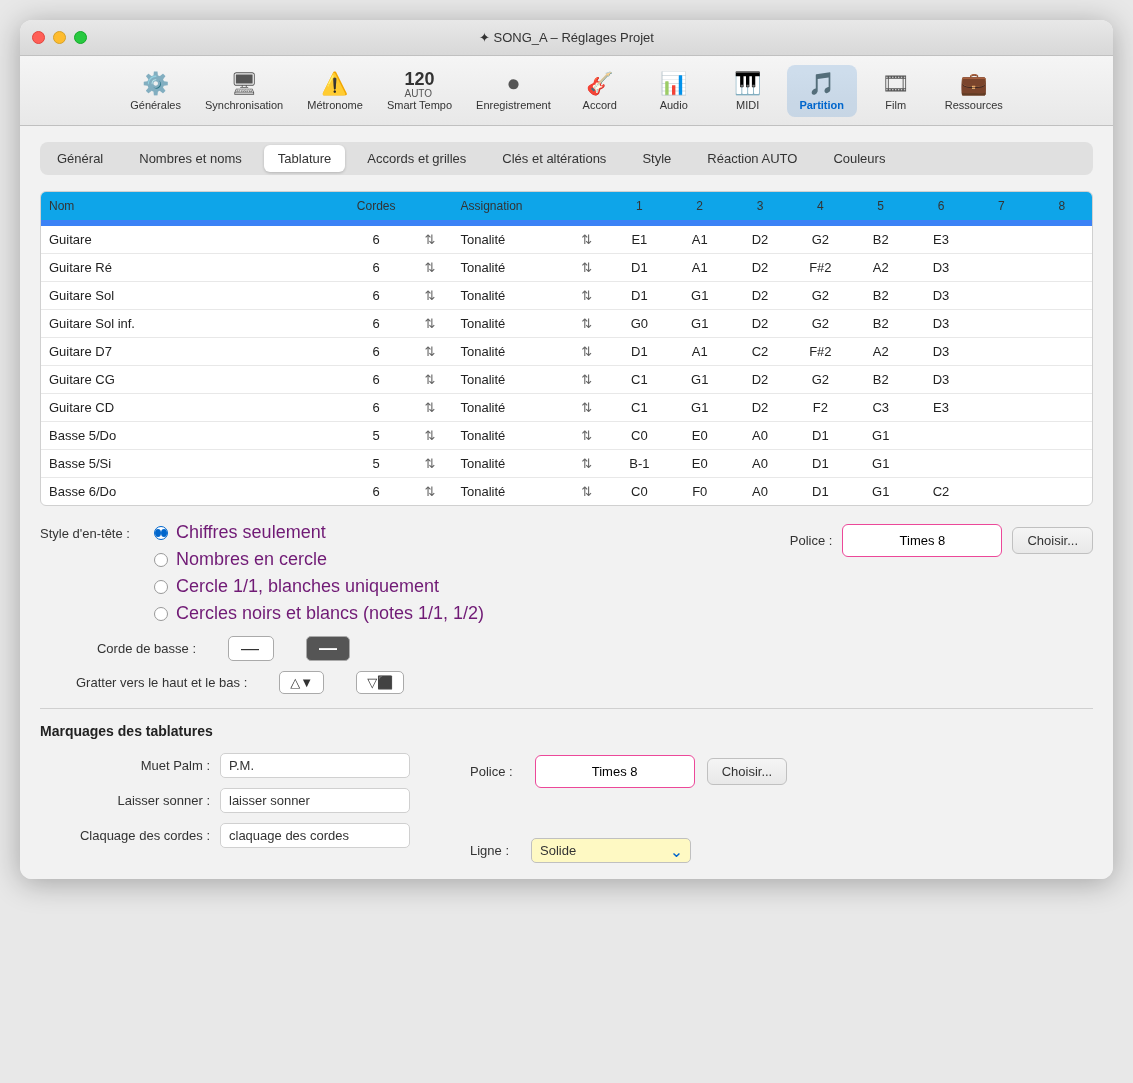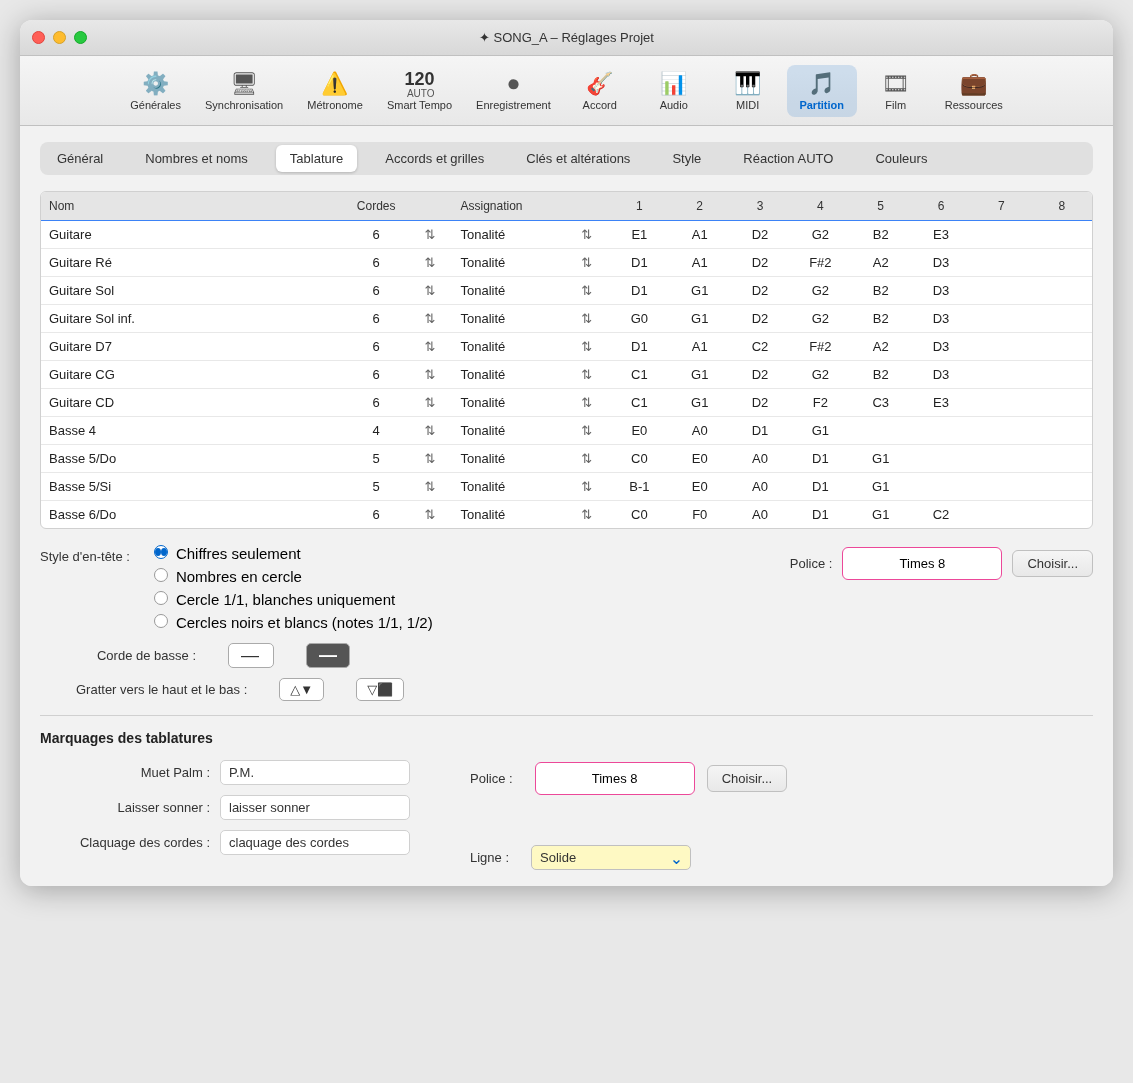--- a/index.html
+++ b/index.html
@@ -103,21 +103,21 @@
     .toolbar-item-smart .toolbar-label {
       font-size: 11px;
       color: #333;
     }
     .content {
       padding: 16px 20px;
       background: #f2f2f2;
     }
     .tabs-row {
       display: flex;
-      gap: 14px;
+      gap: 8px;
       margin-bottom: 16px;
       background: #e0e0e0;
       border-radius: 8px;
       padding: 3px;
     }
     .tab {
       padding: 6px 14px;
       font-size: 13px;
       color: #333;
       border-radius: 6px;
@@ -140,22 +140,22 @@
     .table-scroll {
       max-height: 420px;
       overflow-y: auto;
     }
     table {
       width: 100%;
       border-collapse: collapse;
       font-size: 13px;
     }
     table thead tr {
-      background: #e5e5e5;
-      border-bottom: 1px solid #3b82f6;
+      background: #0ea5e9;
+      border-bottom: 6px solid #3b82f6;
     }
     table thead th {
       padding: 7px 8px;
       text-align: left;
       font-weight: 500;
       color: #333;
       font-size: 12px;
     }
     table tbody tr {
       border-bottom: 1px solid #e8e8e8;
@@ -173,24 +173,24 @@
       margin-bottom: 8px;
     }
     .radio-group {
       display: flex;
       flex-direction: column;
       gap: 6px;
       margin-left: 8px;
     }
     .radio-item {
       display: flex;
-      align-items: flex-start;
+      align-items: center;
       gap: 8px;
-      font-size: 15px;
-      color: #000000;
+      font-size: 18px;
+      color: #701a75;
       cursor: pointer;
     }
     .radio-circle {
       width: 14px;
       height: 14px;
       border-radius: 50%;
       border: 1.5px solid #999;
       background: white;
       display: flex;
       align-items: center;
@@ -341,21 +341,21 @@
     </div>
     <div class="toolbar-item">
       <span class="toolbar-icon">🖥</span>
       <span class="toolbar-label">Synchronisation</span>
     </div>
     <div class="toolbar-item">
       <span class="toolbar-icon">⚠️</span>
       <span class="toolbar-label">Métronome</span>
     </div>
     <div class="toolbar-item-smart">
-      <div style="display:flex;flex-direction:column;align-items:flex-end;">
+      <div style="display:flex;flex-direction:column;align-items:flex-start;">
         <span class="tempo-number">120</span>
         <span class="tempo-auto">AUTO</span>
       </div>
       <span class="toolbar-label">Smart Tempo</span>
     </div>
     <div class="toolbar-item">
       <span class="toolbar-icon">⏺</span>
       <span class="toolbar-label">Enregistrement</span>
     </div>
     <div class="toolbar-item">
@@ -513,35 +513,20 @@
       <td class="center">6</td>
       <td style="cursor:pointer;color:#666;">⇅</td>
       <td>Tonalité</td>
       <td style="cursor:pointer;color:#666;">⇅</td>
       <td class="center">C1</td>
       <td class="center">G1</td>
       <td class="center">D2</td>
       <td class="center">F2</td>
       <td class="center">C3</td>
       <td class="center">E3</td>
-      <td class="center"></td>
-      <td class="center"></td>
-    </tr>
-              <tr>
-      <td>Basse 4</td>
-      <td class="center">4</td>
-      <td style="cursor:pointer;color:#666;">⇅</td>
-      <td>Tonalité</td>
-      <td style="cursor:pointer;color:#666;">⇅</td>
-      <td class="center">E0</td>
-      <td class="center">A0</td>
-      <td class="center">D1</td>
-      <td class="center">G1</td>
-      <td class="center"></td>
-      <td class="center"></td>
       <td class="center"></td>
       <td class="center"></td>
     </tr>
               <tr>
       <td>Basse 5/Do</td>
       <td class="center">5</td>
       <td style="cursor:pointer;color:#666;">⇅</td>
       <td>Tonalité</td>
       <td style="cursor:pointer;color:#666;">⇅</td>
       <td class="center">C0</td>

